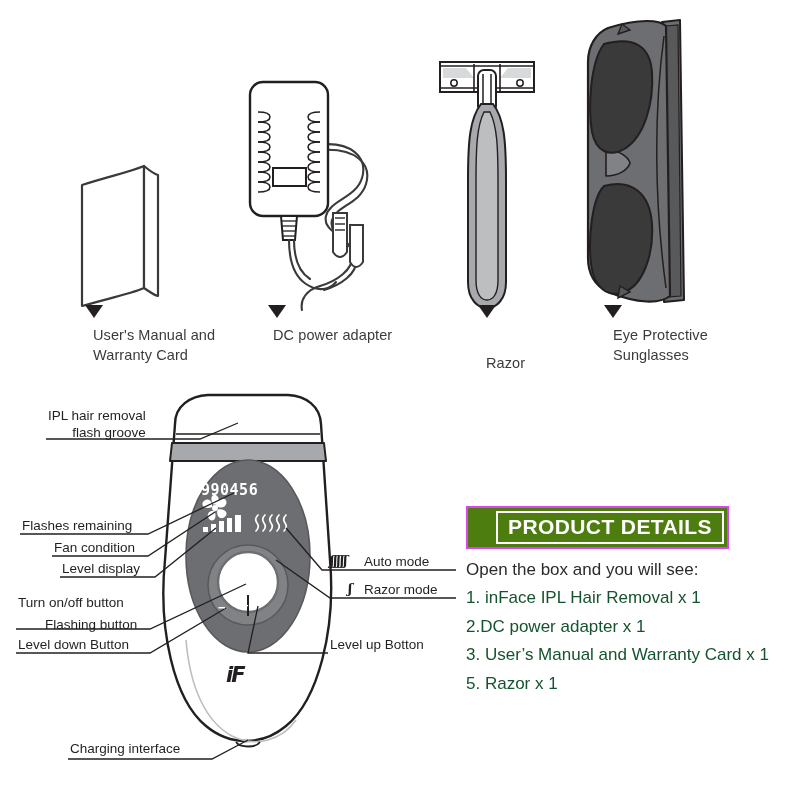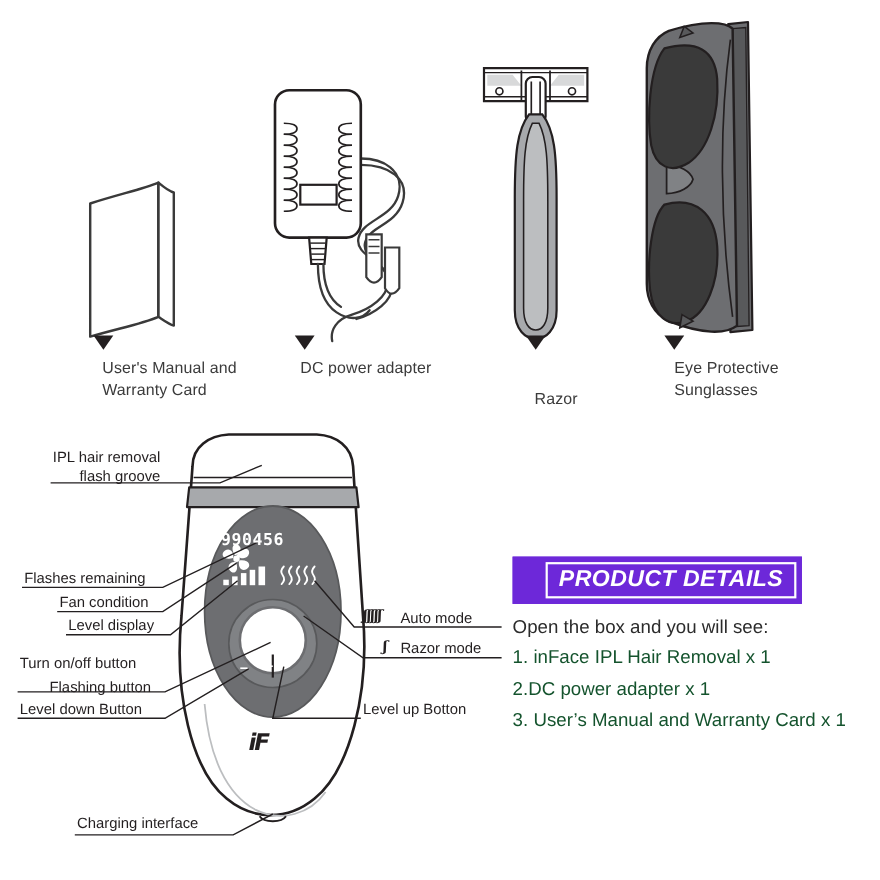--- a/index.html
+++ b/index.html
@@ -77,24 +77,23 @@
   
   .details {
     position: absolute;
     left: 466px;
     top: 506px;
     width: 330px;
   }
   .details-head {
     position: relative;
     display: inline-block;
-    background: #6d28d9;
+    background: #4d7c0f;
     padding: 3px 3px 3px 28px;
-    border: 2px solid #6d28d9;
-    font-style: italic;
+    border: 2px solid #d946ef;
   }
   .details-head-inner {
     display: inline-block;
     border: 2px solid #ffffff;
     padding: 2px 10px 3px 10px;
     color: #ffffff;
     font-size: 21px;
     font-weight: bold;
     letter-spacing: 0.4px;
   }
@@ -365,16 +364,17 @@
 
   <div class="details">
     <div class="details-head">
       <span class="details-head-inner">PRODUCT DETAILS</span>
     </div>
     <div class="details-lead">Open the box and you will see:</div>
     <ul class="details-list">
       <li>1. inFace IPL Hair Removal x 1</li>
       <li>2.DC power adapter x 1</li>
       <li>3. User’s Manual and Warranty Card x 1</li>
+      <li>5. Razor x 1</li>
     </ul>
   </div>
 
 </div>
 
 </body></html>

